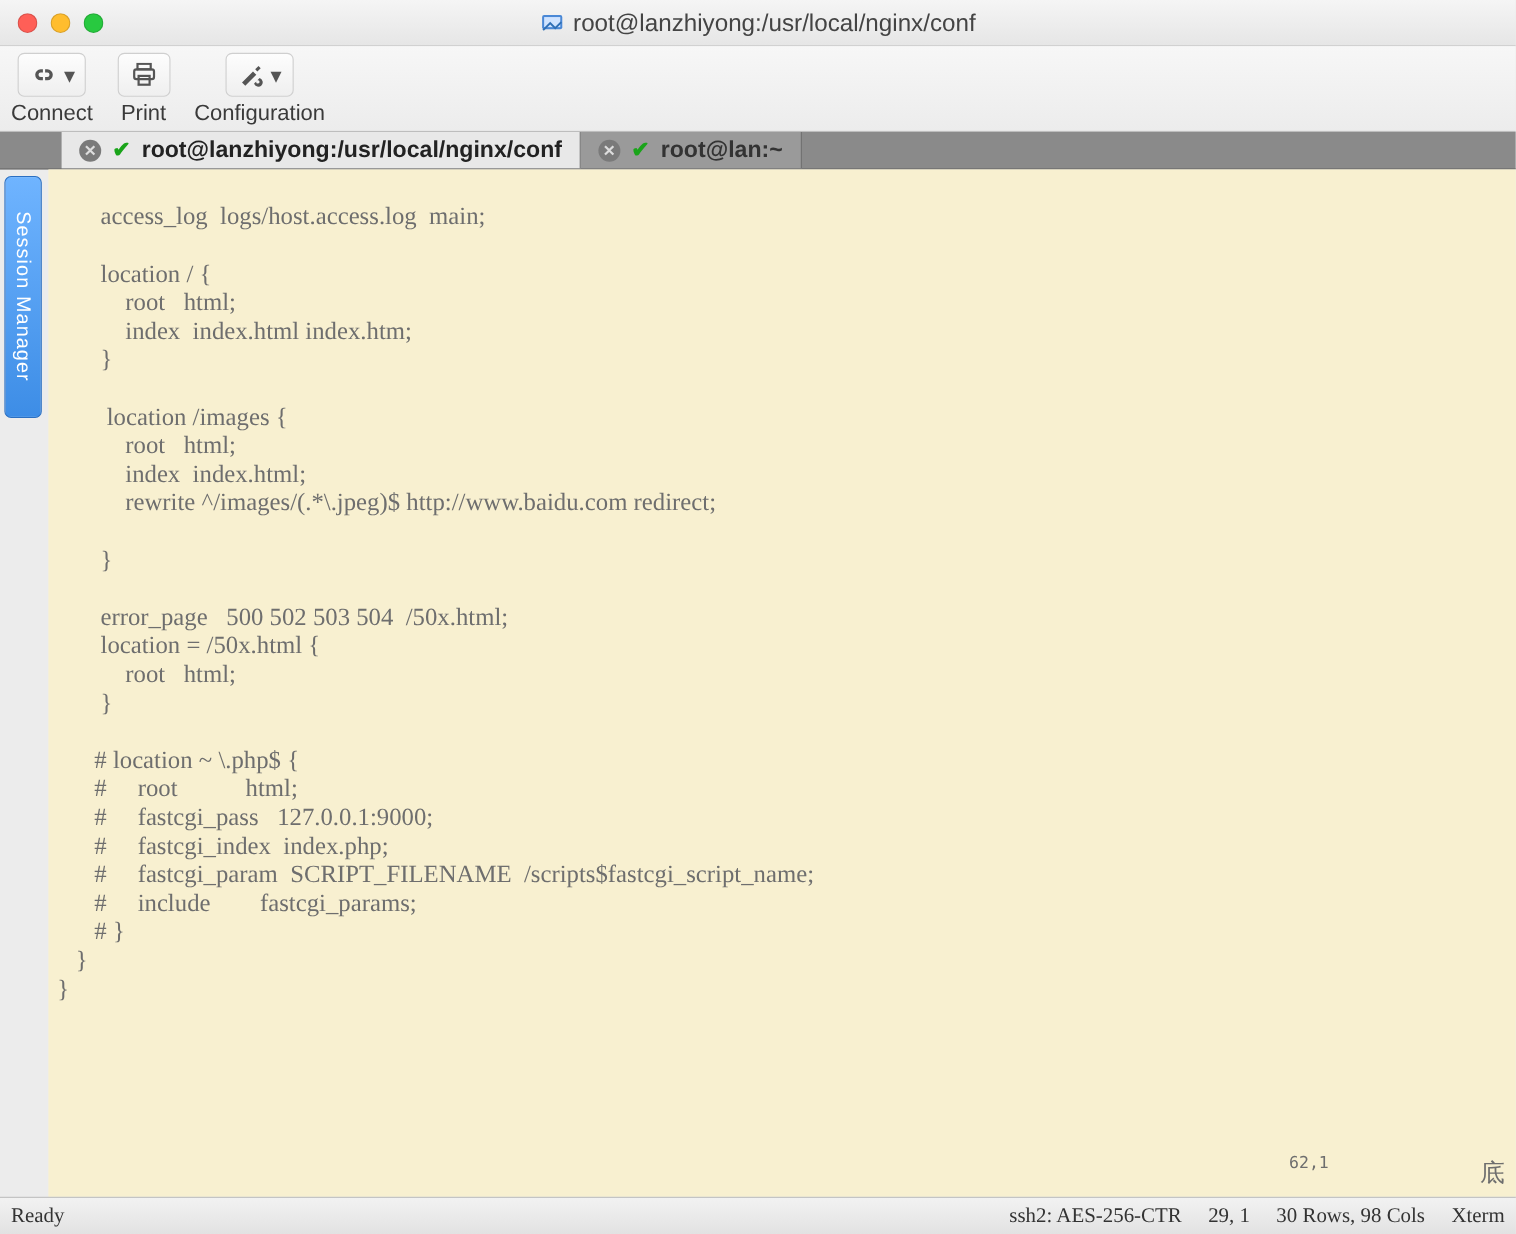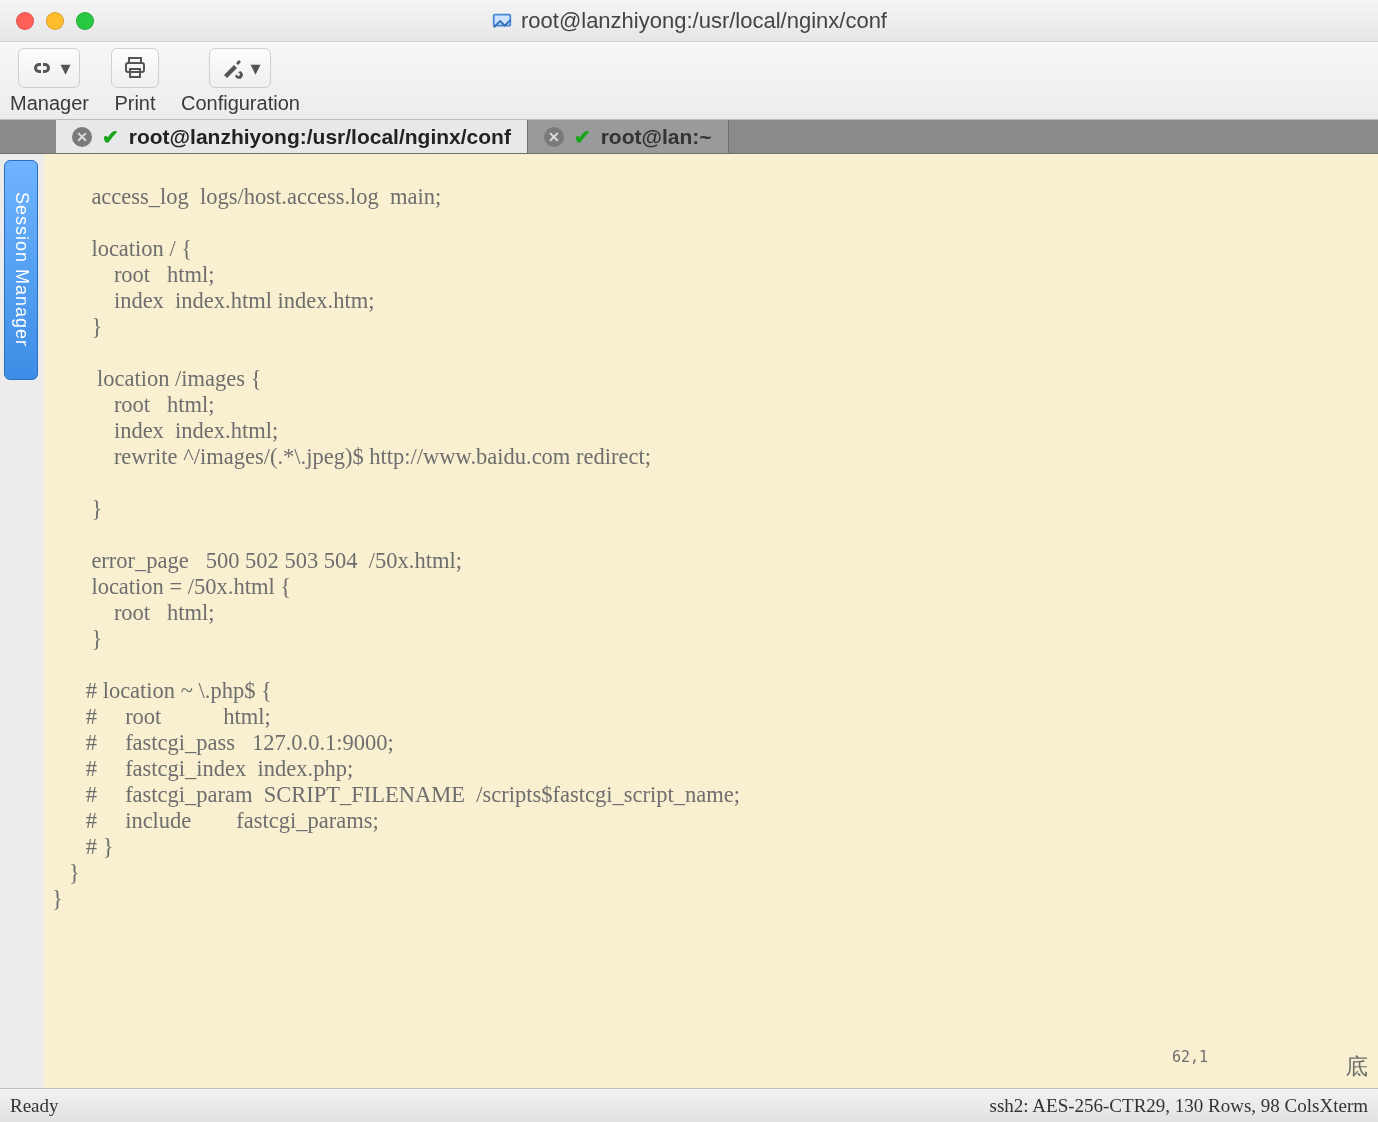--- a/index.html
+++ b/index.html
@@ -31,21 +31,21 @@
   .tab-check { color:#1aa41a; font-size:20px; font-weight:bold; }
   
   .sidemgr { position:absolute; left:4px; top:160px; width:34px; height:220px; background:linear-gradient(#6fb4ff,#3d8de6); border:1px solid #2a6fc2; border-radius:6px; color:#fff; writing-mode:vertical-rl; text-orientation:mixed; display:flex; align-items:center; justify-content:center; font-size:18px; letter-spacing:1px; cursor:pointer;}
   
   .terminal { position:absolute; left:44px; right:0; top:154px; bottom:34px; background:#f8f0d0; overflow:hidden;}
   .term-pre { font-family: Liberation Serif, serif; font-size:22.5px; line-height:26px; color:#6e6e6e; white-space:pre; padding:30px 0 0 8px;}
   .vim-pos { position:absolute; right:170px; bottom:22px; font-family:"Menlo",monospace; font-size:15px; color:#6e6e6e;}
   .vim-bot { position:absolute; right:10px; bottom:6px; font-family:"Menlo",monospace; font-size:22.5px; color:#6e6e6e;}
   
   .statusbar { position:absolute; left:0; right:0; bottom:0; height:34px; background:linear-gradient(#f2f2f2,#e2e2e2); border-top:1px solid #bfbfbf; display:flex; align-items:center; font-size:19px; color:#333; padding:0 10px; justify-content:space-between;font-family:Liberation Serif, serif;}
-  .status-right { display:flex; }
+  .status-right { display:flex; gap:24px; }
   svg { display:block; }
 </style>
 </head>
 <body>
 
 <div class="titlebar">
   <div class="traffic">
     <div class="dot red"></div>
     <div class="dot yellow"></div>
     <div class="dot green"></div>
@@ -67,21 +67,21 @@
     <div class="tb-btns">
       <div class="tb-btn split">
         <span>
           <svg width="26" height="20" viewBox="0 0 26 20">
               <path d="M6 10a5 5 0 0 1 5-5h2v3h-2a2 2 0 0 0 0 4h2v3h-2a5 5 0 0 1-5-5zm9-5h2a5 5 0 0 1 0 10h-2v-3h2a2 2 0 0 0 0-4h-2z" fill="#555"></path>
             </svg>
         </span>
         <span style="margin-left:6px;">▾</span>
       </div>
     </div>
-    <div class="tb-label">Manager</div>
+    <div class="tb-label">Connect</div>
   </div>
 
 
   <div class="tb-group">
     <div class="tb-btns">
       <div class="tb-btn">
         <span>
           <svg width="24" height="22" viewBox="0 0 24 22">
               <rect x="6" y="1" width="12" height="5" fill="none" stroke="#555" stroke-width="2"></rect>
               <rect x="3" y="6" width="18" height="9" rx="2" fill="none" stroke="#555" stroke-width="2"></rect>

